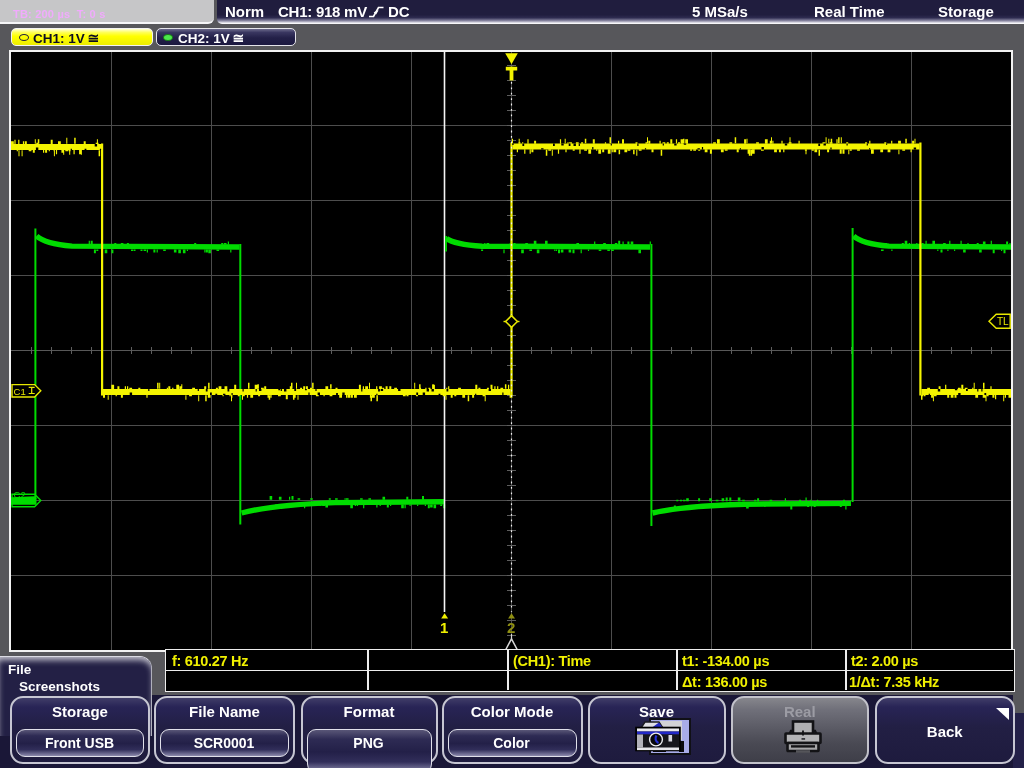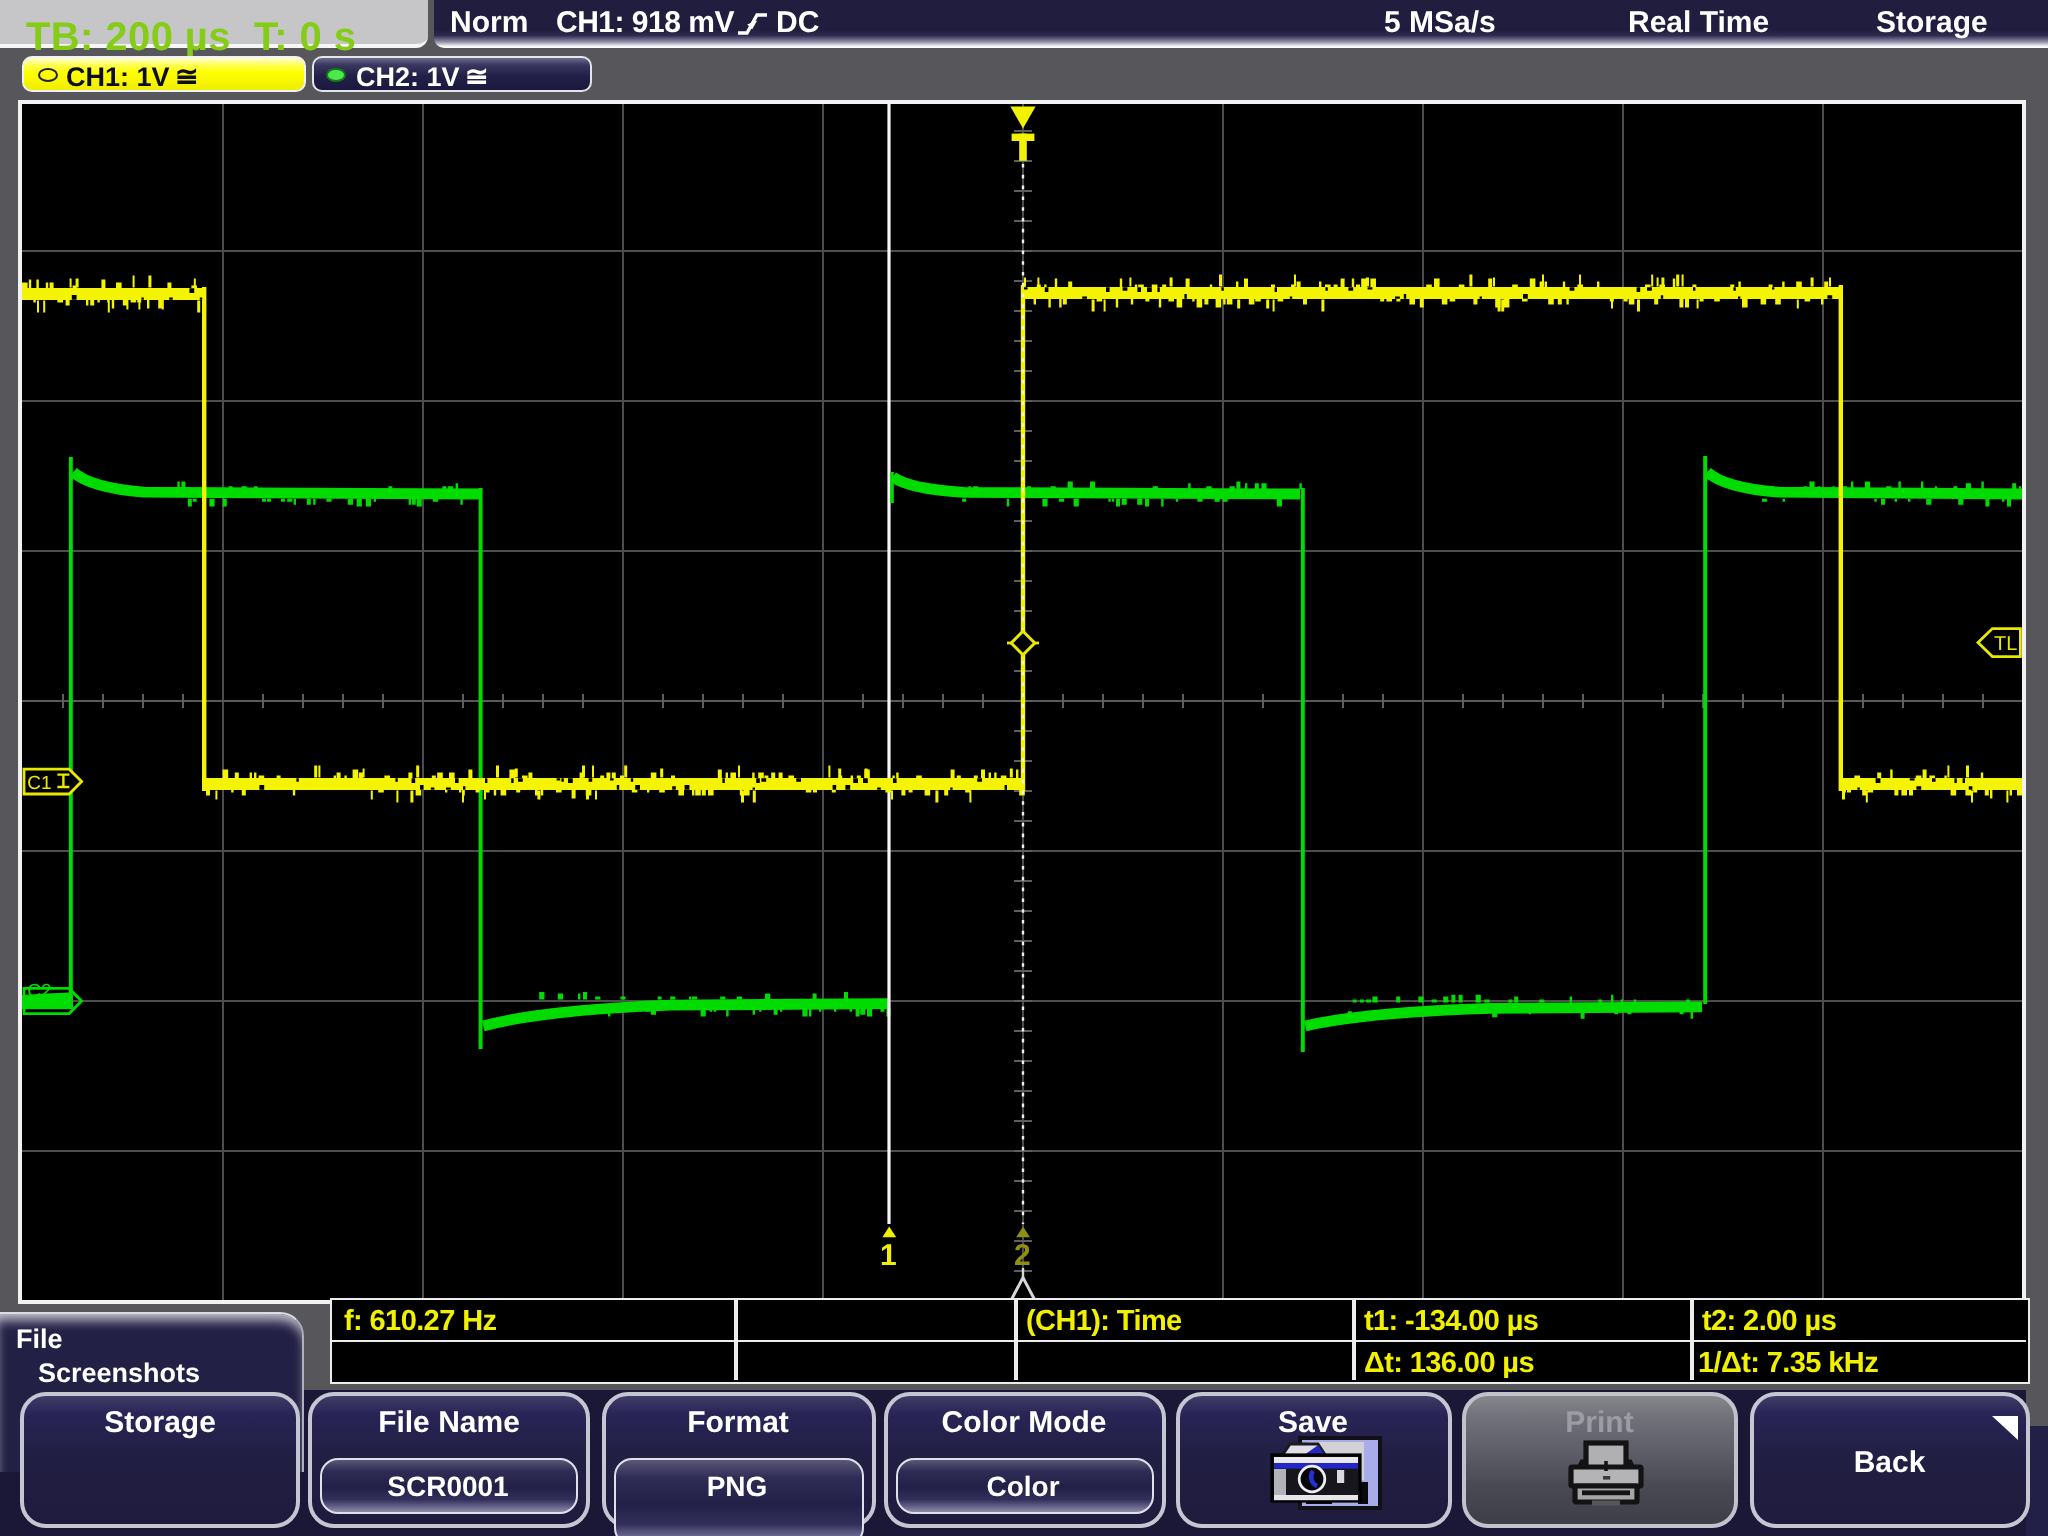--- a/index.html
+++ b/index.html
@@ -9,21 +9,21 @@
 </style></head>
 <body>
 
 <div class="abs" style="left:0;top:0;width:1024px;height:768px;background:#57575b"></div>
 <div class="abs" style="left:0;top:695px;width:1024px;height:73px;background:#1a1737"></div>
 <div class="abs" style="left:1013px;top:645px;width:11px;height:68px;background:#57575b"></div>
 <div class="abs" style="left:1013px;top:713px;width:11px;height:55px;background:#232048"></div>
 
 <div class="abs" style="left:0;top:0;width:213.5px;height:23.5px;background:#c6c6c8;
   border-bottom:2px solid #f6f6f8;border-radius:0 0 6px 0"></div>
-<div class="abs b" style="left:13px;top:8px;font-size:20px;color:#84cc16;letter-spacing:.2px">TB: 200&nbsp;µs&nbsp;&nbsp;T: 0 s</div>
+<div class="abs b" style="left:13px;top:8px;font-size:11px;color:#f0abfc;letter-spacing:.2px">TB: 200&nbsp;µs&nbsp;&nbsp;T: 0 s</div>
 <div class="abs" style="left:217px;top:0;width:807px;height:23.5px;
   background:linear-gradient(180deg,#201d3e 0%,#201d3e 62%,#2e2b50 74%,#8e8ca6 87%,#f2f2f6 96%,#ffffff 100%);
   border-radius:0 0 0 5px"></div>
 <div class="abs b" style="left:225px;top:3px;font-size:15px;color:#fff">Norm</div>
 <div class="abs b" style="left:278px;top:3px;font-size:15px;letter-spacing:-.25px;color:#fff">CH1: 918&nbsp;mV</div>
 <svg width="18" height="16" viewBox="0 0 18 16" style="position:absolute;left:368px;top:4px">
     <path d="M1 12.5H5.5L10.5 3.5H15.5" stroke="#fff" stroke-width="1.7" fill="none"></path>
     <path d="M5.6 8.2l5-2-2.5 4.4z" fill="#fff"></path>
   </svg>
 <div class="abs b" style="left:388px;top:3px;font-size:15px;color:#fff">DC</div>
@@ -110,20 +110,23 @@
 </div>
 
 <div class="abs" style="left:0;top:656px;width:152px;height:80px;background:#232045;
   border-radius:0 12px 0 0;border-top:1.5px solid #dcdce4;border-right:1.5px solid #b0b0bc;
   box-shadow:inset 0 5px 6px -2px rgba(255,255,255,.75)"></div>
 <div class="abs b" style="left:8px;top:662px;font-size:13.5px;color:#fff">File</div>
 <div class="abs b" style="left:19px;top:678.5px;font-size:13.5px;color:#fff">Screenshots</div>
 
 <div class="abs" style="left:10px;top:695.5px;width:140px;height:68px;border-radius:13px;border:2px solid #c6c6d2;background:linear-gradient(180deg,#403d68 0%,#282456 14%,#221f44 45%,#1e1b3e 100%)">
     <div class="abs b" style="left:0;top:5px;width:136px;text-align:center;font-size:15px;color:#fff">Storage</div>
+    <div class="abs" style="left:4px;top:31.5px;width:128px;height:28px;border-radius:9px;border:1.5px solid #e0e0ea;background:linear-gradient(180deg,#595677 0%,#2e2b54 22%,#232048 52%,#312e5a 76%,#8c8aad 100%)">
+      <div class="abs b" style="left:0;top:5px;width:125px;text-align:center;font-size:14px;color:#fff">Front USB</div>
+    </div>
   </div>
 <div class="abs" style="left:154px;top:695.5px;width:141px;height:68px;border-radius:13px;border:2px solid #c6c6d2;background:linear-gradient(180deg,#403d68 0%,#282456 14%,#221f44 45%,#1e1b3e 100%)">
     <div class="abs b" style="left:0;top:5px;width:137px;text-align:center;font-size:15px;color:#fff">File Name</div>
     <div class="abs" style="left:4px;top:31.5px;width:129px;height:28px;border-radius:9px;border:1.5px solid #e0e0ea;background:linear-gradient(180deg,#595677 0%,#2e2b54 22%,#232048 52%,#312e5a 76%,#8c8aad 100%)">
       <div class="abs b" style="left:0;top:5px;width:126px;text-align:center;font-size:14px;color:#fff">SCR0001</div>
     </div>
   </div>
 <div class="abs" style="left:300.5px;top:695.5px;width:137px;height:68px;border-radius:13px;border:2px solid #c6c6d2;background:linear-gradient(180deg,#403d68 0%,#282456 14%,#221f44 45%,#1e1b3e 100%)">
     <div class="abs b" style="left:0;top:5px;width:133px;text-align:center;font-size:15px;color:#fff">Format</div>
     <div class="abs" style="left:4px;top:31.5px;width:125px;height:44px;border-radius:9px;border:1.5px solid #e0e0ea;background:linear-gradient(180deg,#595677 0%,#2e2b54 22%,#232048 52%,#312e5a 76%,#8c8aad 100%)">
@@ -149,21 +152,21 @@
 <rect x="2" y="10.5" width="42" height="3" fill="#e9e9ed"></rect>
 <rect x="2" y="13.5" width="42" height="2.8" fill="#2228c8"></rect>
 <rect x="2" y="16.5" width="6" height="13" fill="#b2b2ba"></rect>
 <rect x="2" y="29.5" width="42" height="2.6" fill="#e6e6ea"></rect>
 <circle cx="21" cy="21.5" r="6.4" fill="#07070b" stroke="#edeef2" stroke-width="1.4"></circle>
 <path d="M23.5 25a5 5 0 0 1-2-7.5" stroke="#2431d8" stroke-width="2.2" fill="none"></path>
 <rect x="33.5" y="17" width="3.6" height="6.5" fill="#d8d8e0"></rect>
 </svg>
   </div>
 <div class="abs" style="left:731px;top:695.5px;width:137.5px;height:68px;border-radius:13px;border:2px solid #c2c2ca;background:linear-gradient(180deg,#86868c 0%,#70707a 18%,#4a4a54 70%,#3e3e48 100%)">
-    <div class="abs b" style="left:0;top:5px;width:133.5px;text-align:center;font-size:15px;color:#9c9ca4">Print</div>
+    <div class="abs b" style="left:0;top:5px;width:133.5px;text-align:center;font-size:15px;color:#9c9ca4">Real</div>
     <svg width="40" height="34" viewBox="0 0 40 34" style="position:absolute;left:50px;top:22px">
 <rect x="10" y="1.5" width="20" height="13" fill="#b0b0b2" stroke="#131316" stroke-width="2.6"></rect>
 <path d="M6 15 L8 11 h3 M34 15 l-2 -4 h-3" fill="none" stroke="#131316" stroke-width="2.4"></path>
 <rect x="2.5" y="13.5" width="35" height="9.5" fill="#b4b4b6" stroke="#131316" stroke-width="2.6" rx="0.5"></rect>
 <rect x="4.5" y="23" width="31" height="8" fill="#a6a6a8" stroke="#131316" stroke-width="2.6" rx="0.5"></rect>
 <rect x="8" y="25.2" width="24" height="2.4" fill="#131316"></rect>
 <rect x="18.5" y="18" width="3.6" height="1.8" fill="#3a3a3e"></rect>
 <rect x="13" y="30.2" width="14" height="2.6" fill="#55555a"></rect>
 <path d="M20 10.5 v5" stroke="#131316" stroke-width="1.8"></path>
 </svg>

